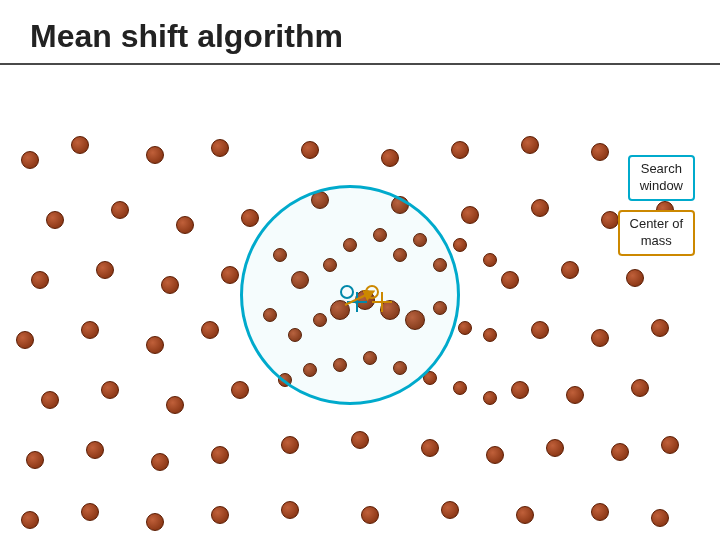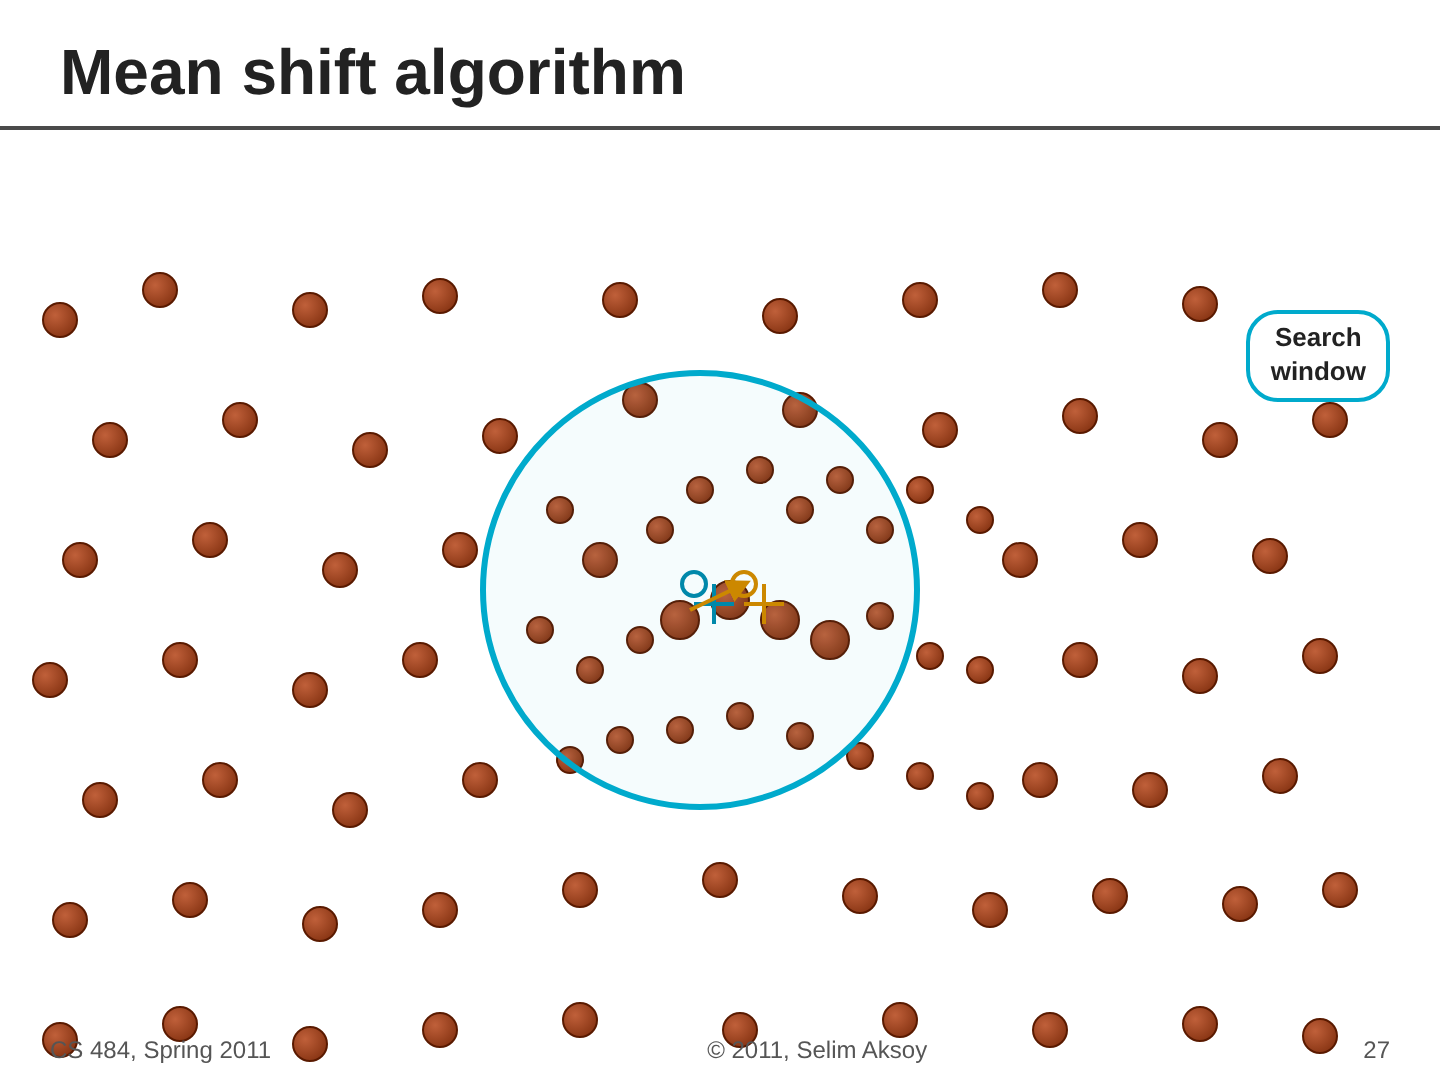--- a/index.html
+++ b/index.html
@@ -132,28 +132,27 @@
       border-radius: 50%;
       border: 2px solid #cc8800;
     }
 
     
     .legend-search {
       position: absolute;
       right: 25px;
       top: 85px;
       border: 2px solid #00aacc;
-      border-radius: 16px;
+      border-radius: 4px;
       padding: 4px 10px;
       font-size: 13px;
       color: #222;
       text-align: center;
       background: #fff;
       line-height: 1.3;
-      font-weight: bold;
     }
 
     .legend-mass {
       position: absolute;
       right: 25px;
       top: 140px;
       border: 2px solid #cc8800;
       border-radius: 4px;
       padding: 4px 10px;
       font-size: 13px;
@@ -314,23 +313,21 @@
           <polygon points="0 0, 6 3, 0 6" fill="#cc8800"></polygon>
         </marker>
       </defs>
       <line x1="5" y1="20" x2="30" y2="8" stroke="#cc8800" stroke-width="2" marker-end="url(#arrowhead)"></line>
     </svg>
 
     <div class="legend-search">
       <span>Search<br>window</span>
     </div>
 
+    <div class="legend-mass">
+      <span>Center of<br>mass</span>
+    </div>
 
 
   </div>
 
-  <div class="footer">
-    <span>CS 484, Spring 2011</span>
-    <span>© 2011, Selim Aksoy</span>
-    <span>27</span>
-  </div>
 
 </div>
 
 </body></html>

